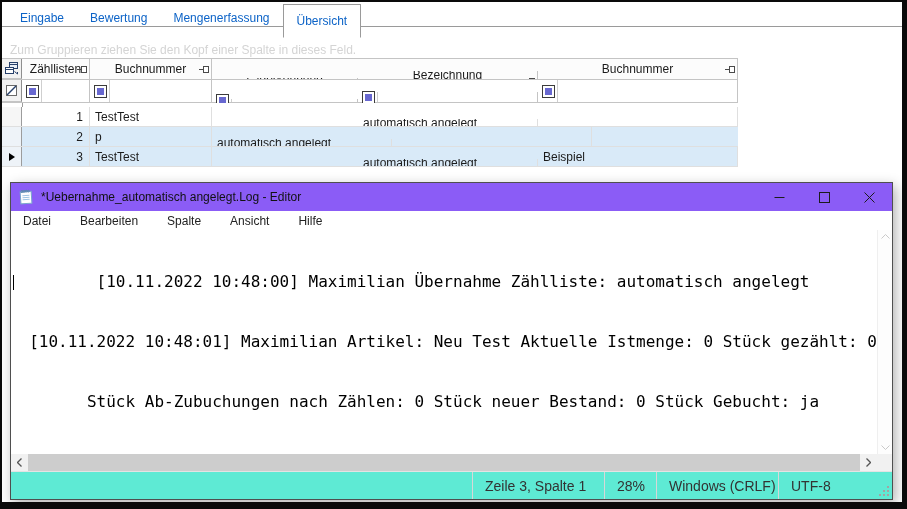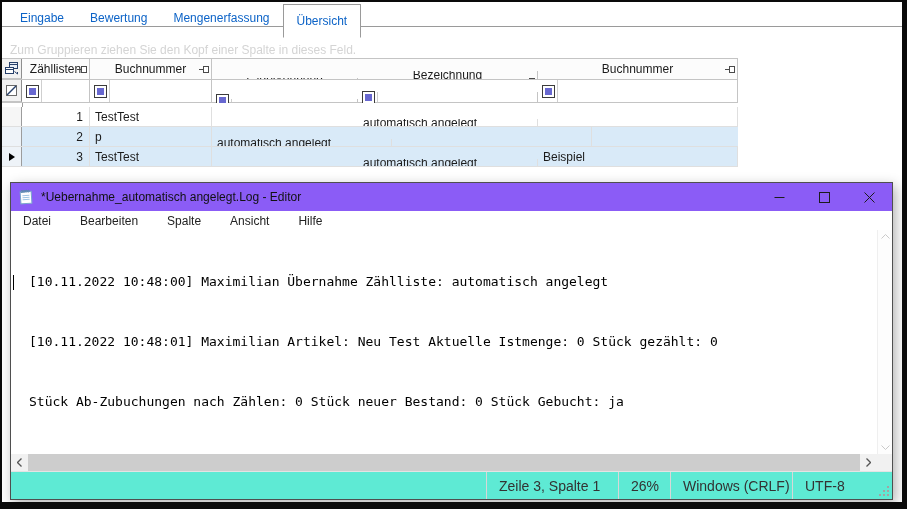--- a/index.html
+++ b/index.html
@@ -62,38 +62,38 @@
   .np-title-text { margin-left: 7px; font-size: 12px; color: #111; white-space: nowrap; }
   .np-controls { margin-left: auto; display: flex; height: 100%; }
   .np-btn { width: 45px; height: 100%; display: flex; align-items: center; justify-content: center; }
 
   .np-menu { height: 19px; display: flex; align-items: center; font-size: 12px; color: #222;
     padding-left: 3px; flex: none; background: #fff; gap: 11px; }
   .np-menu-item { padding: 0 9px; }
 
   .np-textwrap { position: relative; flex: 1; background: #fff; overflow: hidden; }
   .np-lines { position: absolute; left: 0; top: 0; right: 15px; bottom: 0; padding: 2px 0 0 18px;
-    font-family: "DejaVu Sans Mono", monospace; font-size: 13px; line-height: 20px;
-    white-space: pre; color: #000; overflow: hidden; }
+    font-family: "DejaVu Sans Mono", monospace; font-size: 16px; line-height: 20px;
+    white-space: pre; color: #000; overflow: hidden; text-align: center; }
   .np-caret { position: absolute; left: 2px; top: 45px; width: 1px; height: 15px; background: #000; }
   .np-vscroll { position: absolute; right: 0; top: 0; bottom: 0; width: 15px; background: #fdfdfd;
     border-left: 1px solid #efefef; display: flex; flex-direction: column; justify-content: space-between;
     align-items: center; padding: 4px 0; }
 
   .np-hscroll { height: 17px; flex: none; display: flex; background: #f1f1f1; align-items: stretch; }
   .hs-btn { width: 17px; display: flex; align-items: center; justify-content: center; background: #f1f1f1; }
   .hs-thumb { flex: 1; background: #cdcdcd; margin: 0; }
   .hs-corner { width: 15px; background: #f1f1f1; }
 
   .np-status { height: 28px; flex: none; background: #5eead4; border-top: 1px solid #e3e3e3;
     display: flex; align-items: stretch; font-size: 14px; color: #333; position: relative; }
   .st-spacer { flex: 1; }
   .st { border-left: 1px solid #d7d7d7; display: flex; align-items: center; padding-left: 12px;
     white-space: nowrap; overflow: hidden; }
-  .st-cursor { width: 132px; } .st-zoom { width: 52px; } .st-eol { width: 122px; } .st-enc { width: 100px; }
+  .st-cursor { width: 132px; } .st-zoom { width: 52px; } .st-eol { width: 122px; } .st-enc { width: 114px; }
   .np-grip { position: absolute; right: 2px; bottom: 2px; }
 </style>
 </head>
 <body>
 
 <div class="screen">
   <div class="appwin">
 
     <div class="tabstrip">
       <div class="tab">
@@ -311,21 +311,21 @@
           <svg width="5" height="9" viewBox="0 0 5 9">
               <polyline points="0.5,0.5 4.5,4.5 0.5,8.5" fill="none" stroke="#555555" stroke-width="1.3"></polyline>
             </svg>
         </div>
         <div class="hs-corner"></div>
       </div>
 
       <div class="np-status">
         <div class="st-spacer"></div>
         <div class="st st-cursor">Zeile 3, Spalte 1</div>
-        <div class="st st-zoom">26%</div>
+        <div class="st st-zoom">28%</div>
         <div class="st st-eol">Windows (CRLF)</div>
         <div class="st st-enc">UTF-8</div>
         <svg class="np-grip" width="13" height="13" viewBox="0 0 13 13">
           <rect x="10" y="10" width="2" height="2" fill="#a3a3a3"></rect>
           <rect x="6" y="10" width="2" height="2" fill="#a3a3a3"></rect>
           <rect x="2" y="10" width="2" height="2" fill="#a3a3a3"></rect>
           <rect x="10" y="6" width="2" height="2" fill="#a3a3a3"></rect>
           <rect x="6" y="6" width="2" height="2" fill="#a3a3a3"></rect>
           <rect x="10" y="2" width="2" height="2" fill="#a3a3a3"></rect>
         </svg>

